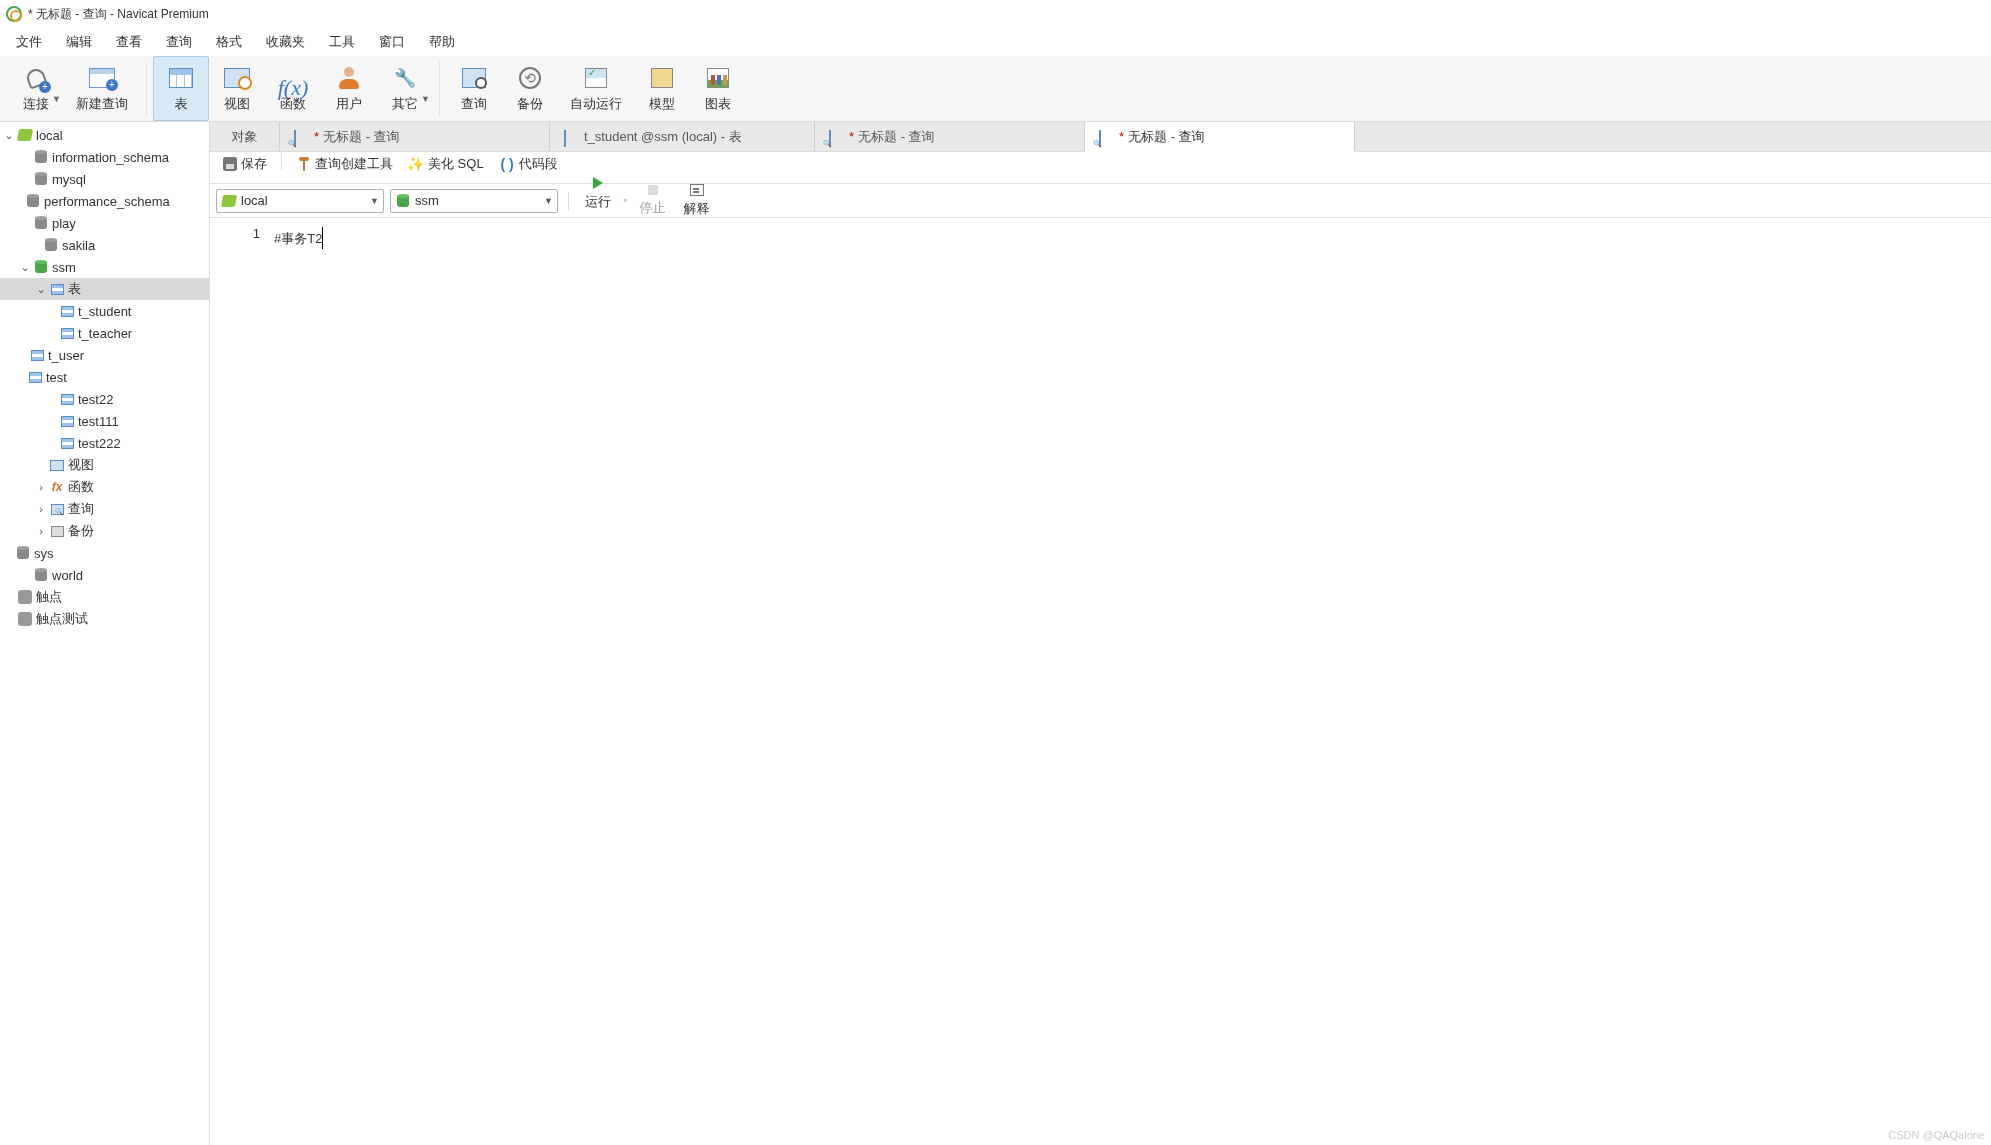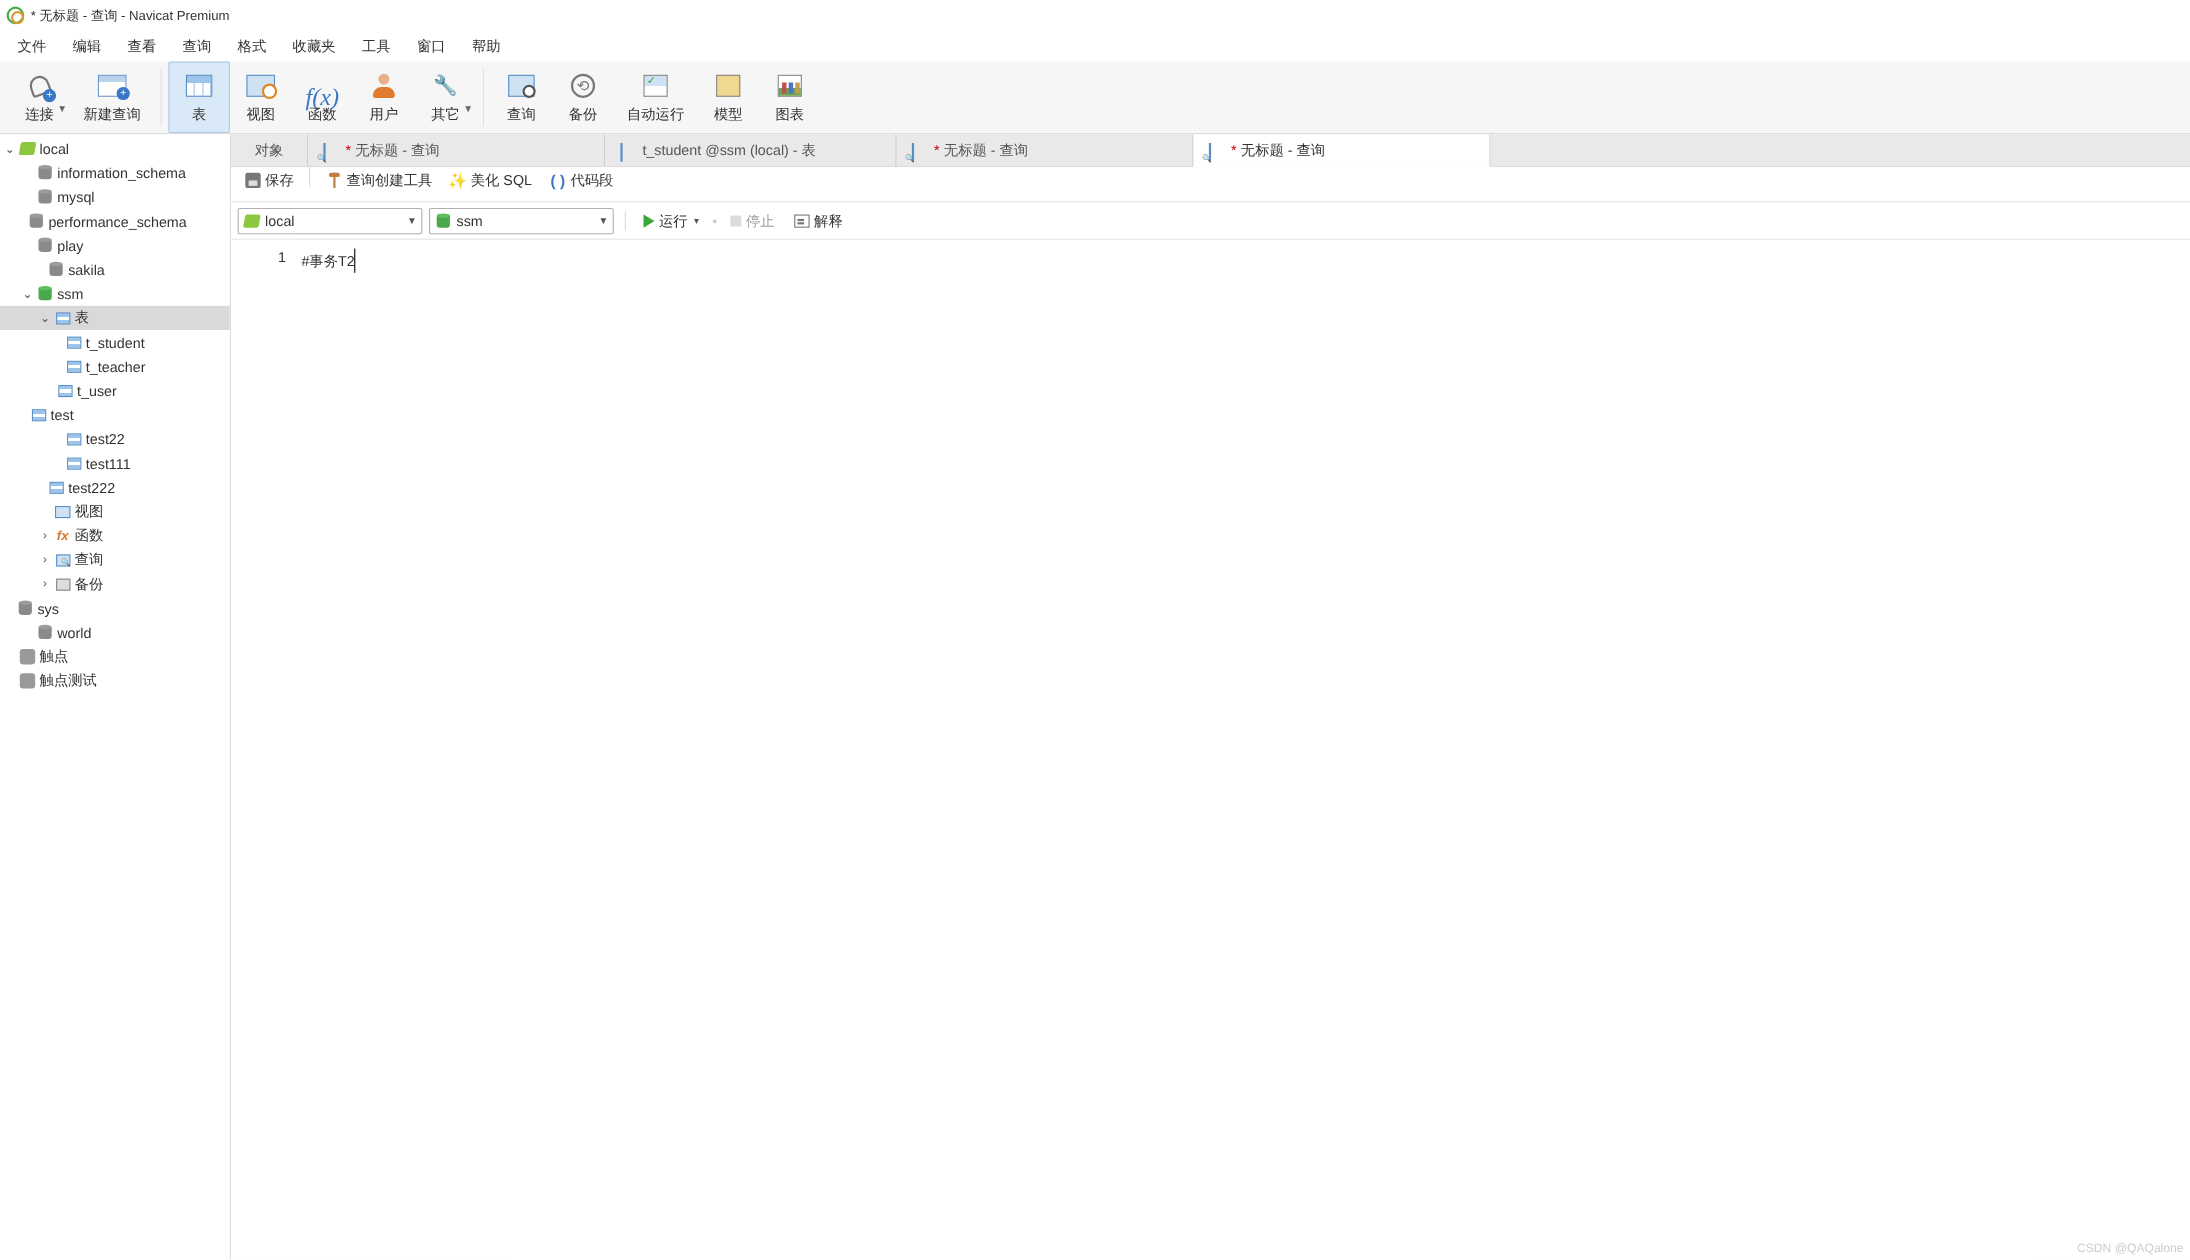--- a/index.html
+++ b/index.html
@@ -46,21 +46,21 @@
 .doc-tab.active .tab-txt { color:#333; }
 .query-toolbar { height:32px; background:#fff; border-bottom:1px solid #e0e0e0; display:flex; align-items:flex-start; padding:0 6px; gap:4px; }
 .qt-btn { display:flex; align-items:center; gap:4px; padding:3px 6px; cursor:pointer; border-radius:2px; }
 .qt-sep { width:0; height:18px; border-left:1px solid #ddd; margin:0 4px; }
 .qt-ico { width:15px; height:15px; display:flex; align-items:center; justify-content:center; }
 .query-toolbar2 { height:34px; background:#fff; border-bottom:1px solid #e0e0e0; display:flex; align-items:center; padding:0 6px; gap:6px; }
 .combo { height:24px; border:1px solid #b0b0b0; background:#fff; display:flex; align-items:center; padding:0 4px; cursor:pointer; border-radius:2px; }
 .combo .combo-ico { width:16px; height:14px; display:flex; align-items:center; justify-content:center; margin-right:4px; }
 .combo .combo-txt { flex:1; font-size:13px; }
 .combo .combo-arr { font-size:9px; color:#555; margin-left:4px; }
-.run-btn { display:flex; align-items:center; gap:4px; cursor:pointer; padding:3px 6px; }
+.run-btn { display:flex; align-items:center; gap:4px; cursor:pointer; padding:3px 6px;flex-direction:column; }
 .run-play { width:0; height:0; border-left:10px solid #3aa83a; border-top:6px solid transparent; border-bottom:6px solid transparent; }
 .stop-sq { width:10px; height:10px; background:#bbb; }
 .editor { flex:1; background:#fff; display:flex; }
 .gutter { width:58px; background:#fff; text-align:right; padding:8px 8px 0 0; color:#bbb; font-family:Consolas,monospace; font-size:18px; }
 .code-area { flex:1; padding:8px 0 0 6px; font-family:Consolas,"Microsoft YaHei",monospace; font-size:18px; color:#9a9a9a; position:relative; }
 .cursor { display:inline-block; width:1px; height:22px; background:#000; vertical-align:middle; animation:blink 1s infinite; }
 @keyframes blink { 50% { opacity:0; } }
 .watermark { position:absolute; right:6px; bottom:4px; font-size:11px; color:#ccc; }
 
 .ic-plug { width:26px; height:26px; position:relative; }
@@ -262,21 +262,21 @@
           <span class="tbl-ico"></span>
         </span>
         <span class="tree-lbl">t_student</span>
       </div>
     <div class="tree-row" style="padding-left:58px">
         <span class="tree-ico">
           <span class="tbl-ico"></span>
         </span>
         <span class="tree-lbl">t_teacher</span>
       </div>
-    <div class="tree-row" style="padding-left:50px">
+    <div class="tree-row" style="padding-left:28px">
         <span class="tree-ico">
           <span class="tbl-ico"></span>
         </span>
         <span class="tree-lbl">t_user</span>
       </div>
     <div class="tree-row" style="padding-left:26px">
         <span class="tree-ico">
           <span class="tbl-ico"></span>
         </span>
         <span class="tree-lbl">test</span>
@@ -286,21 +286,21 @@
           <span class="tbl-ico"></span>
         </span>
         <span class="tree-lbl">test22</span>
       </div>
     <div class="tree-row" style="padding-left:58px">
         <span class="tree-ico">
           <span class="tbl-ico"></span>
         </span>
         <span class="tree-lbl">test111</span>
       </div>
-    <div class="tree-row" style="padding-left:42px">
+    <div class="tree-row" style="padding-left:58px">
         <span class="tree-ico">
           <span class="tbl-ico"></span>
         </span>
         <span class="tree-lbl">test222</span>
       </div>
     <div class="tree-row" style="padding-left:34px">
         <span class="tree-caret empty">·</span>
         <span class="tree-ico">
           <span class="view-ico"></span>
         </span>

